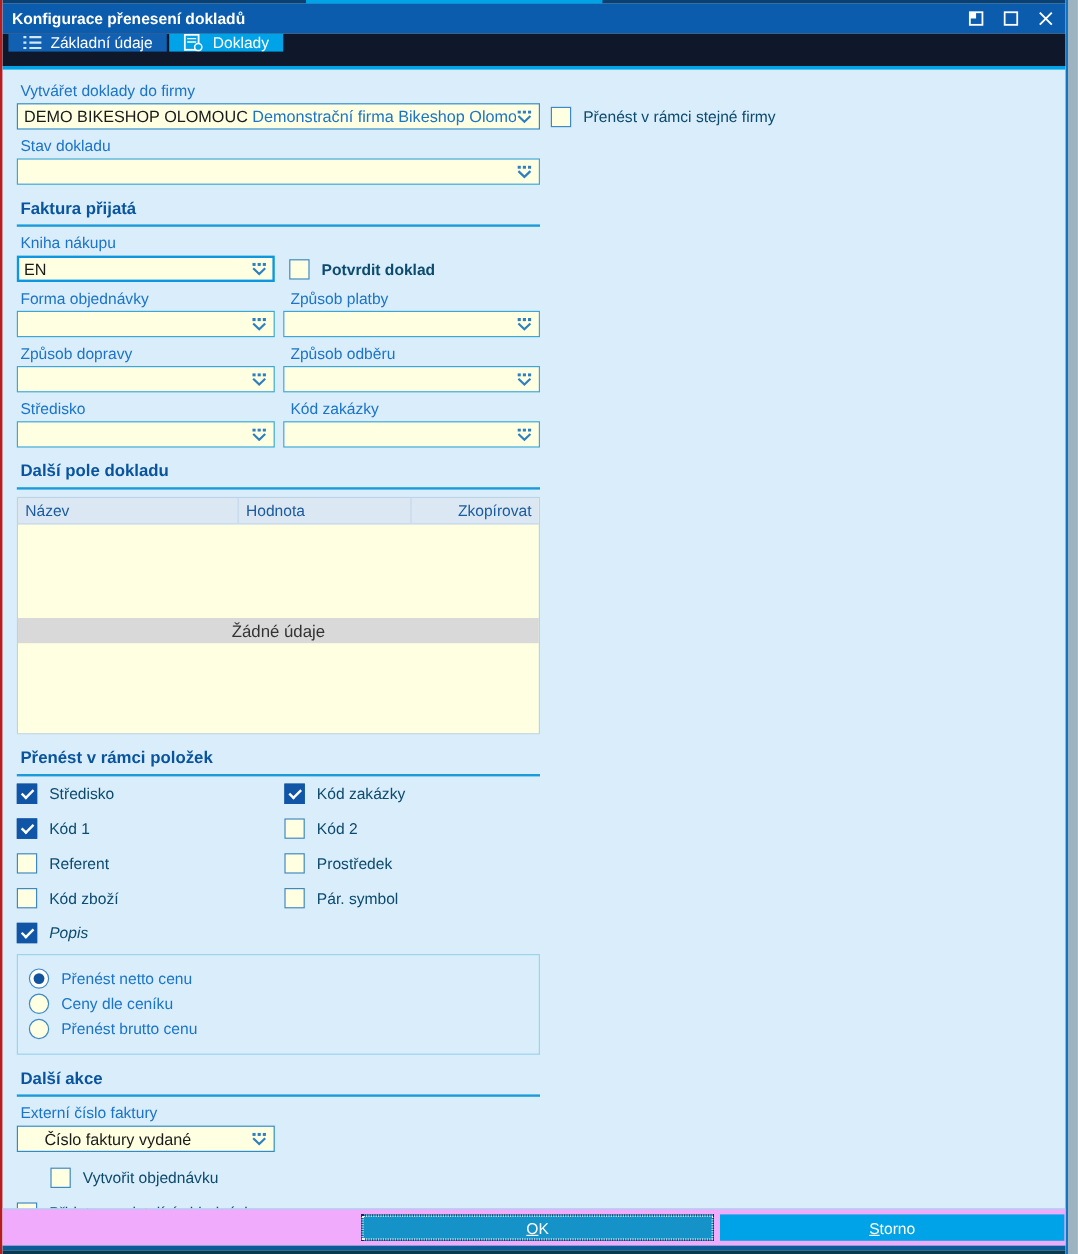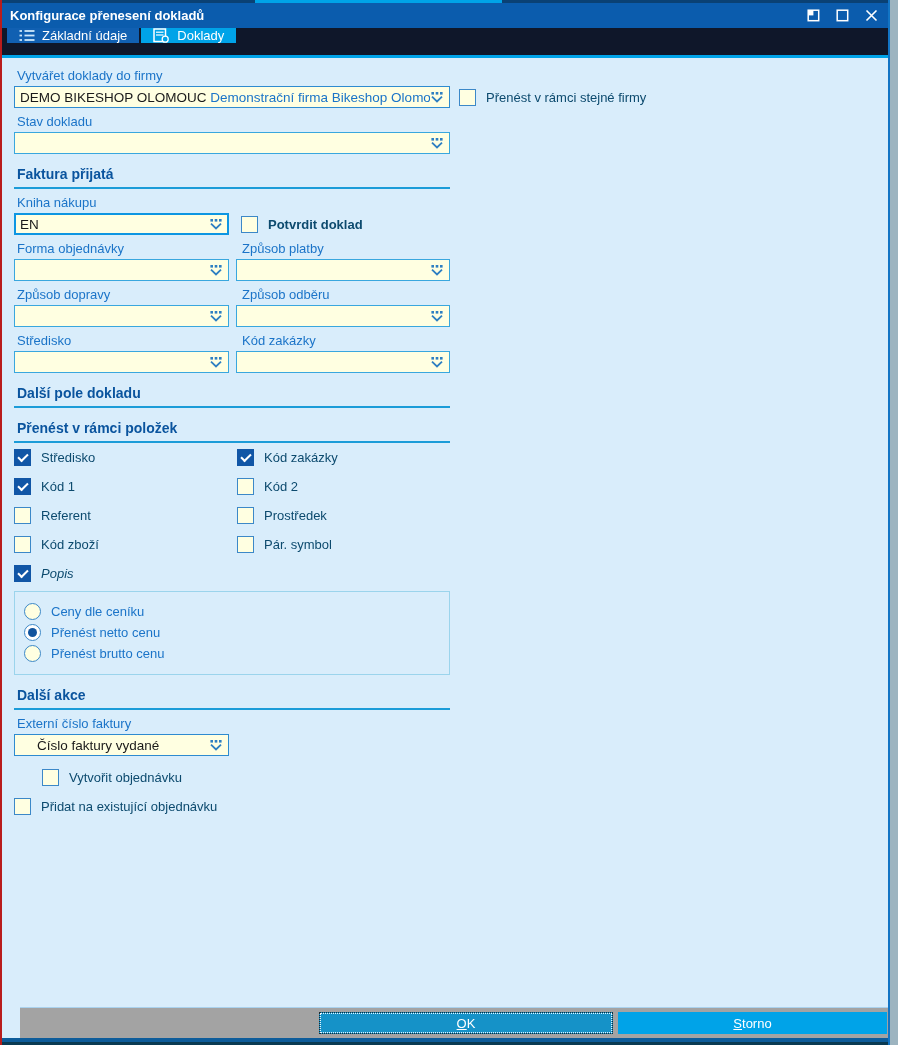--- a/index.html
+++ b/index.html
@@ -63,22 +63,22 @@
   .th.c-name { width:184px; } .th.c-value { width:144px; } .th.c-copy { flex:1; }
   .tspacer1 { height:78px; } .tspacer2 { height:75px; }
   .emptyrow { height:21px; background:#d9d9d9; color:#333; font-size:14px;
               display:flex; align-items:center; justify-content:center; }
 
   .cbrow { display:flex; margin-bottom:12px; }
   .cbrow .cc1 { width:223px; }
 
   .radiobox { width:436px; border:1px solid #9bd4ec; padding:7px 9px 8px 9px; margin-top:9px; }
 
-  .footer { flex:0 0 auto; height:31px; border-top:1px solid #aad2ee; background:#a3a3a3;
-            display:flex; align-items:center; padding:0 1px 0 299px;margin-left:18px; }
+  .footer { flex:0 0 auto; height:31px; border-top:1px solid #aad2ee; background:#f0abfc;
+            display:flex; align-items:center; padding:0 1px 0 299px; }
   .btn { height:22px; color:#fff; font-size:13px; display:flex; align-items:center; justify-content:center; cursor:pointer; }
   .btn .u { text-decoration:underline; }
   .btn-ok { width:294px; background:#1592c8; border:1px dotted #1c2b33; outline:1px dotted #e8f4fb; outline-offset:-2px; }
   .btn-cancel { flex:1; margin-left:5px; background:#00a3e8; }
   .bottom1 { height:4px; background:#0d5c9a; flex:0 0 auto; }
   .bottom2 { height:3px; background:#0a3a52; flex:0 0 auto; }
 
   svg { flex:0 0 auto; }
 </style>
 </head>
@@ -286,20 +286,30 @@
                 <rect x="10" y="0" width="2.6" height="2.6"></rect>
               </g>
               <path d="M2 4.6 L7 9.4 L12 4.6" fill="none" stroke="#2e7fc2" stroke-width="1.8"></path>
             </svg>
           </span>
       </div>
     </div>
 
     <div class="section"><b>Další pole dokladu</b></div>
 
+    <div class="table">
+      <div class="thead">
+        <div class="th c-name">Název</div>
+        <div class="th c-value">Hodnota</div>
+        <div class="th c-copy">Zkopírovat</div>
+      </div>
+      <div class="tspacer1"></div>
+      <div class="emptyrow">Žádné údaje</div>
+      <div class="tspacer2"></div>
+    </div>
 
     <div class="section"><b>Přenést v rámci položek</b></div>
 
     <div class="cbrow">
       <div class="cc1">
         <div class="cb" data-checked="true">
           <span class="box"></span>
           <span class="cblabel">Středisko</span>
         </div>
       </div>
@@ -345,27 +355,27 @@
       </div>
     </div>
     <div class="cbrow" style="margin-bottom:0;font-style:italic;">
       <div class="cb" data-checked="true">
         <span class="box"></span>
         <span class="cblabel">Popis</span>
       </div>
     </div>
 
     <div class="radiobox">
+      <div class="radio" data-selected="true">
+        <span class="circ"></span>
+        <span class="rlabel">Přenést netto cenu</span>
+      </div>
       <div class="radio" data-selected="false">
         <span class="circ"></span>
         <span class="rlabel">Ceny dle ceníku</span>
-      </div>
-      <div class="radio" data-selected="true">
-        <span class="circ"></span>
-        <span class="rlabel">Přenést netto cenu</span>
       </div>
       <div class="radio" data-selected="false">
         <span class="circ"></span>
         <span class="rlabel">Přenést brutto cenu</span>
       </div>
     </div>
 
     <div class="section"><b>Další akce</b></div>
 
     <div class="lbl">Externí číslo faktury</div>

